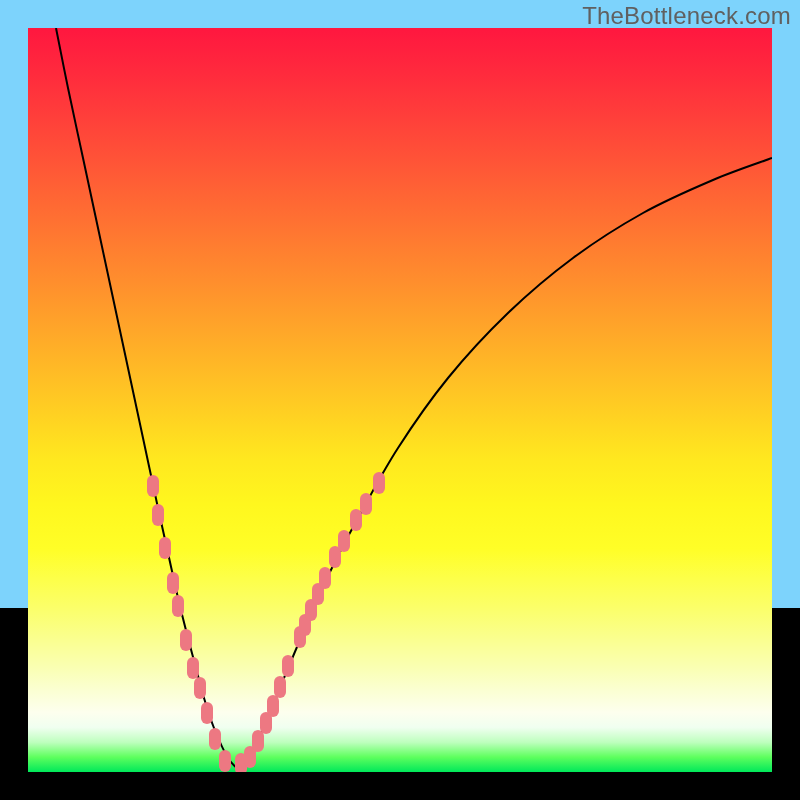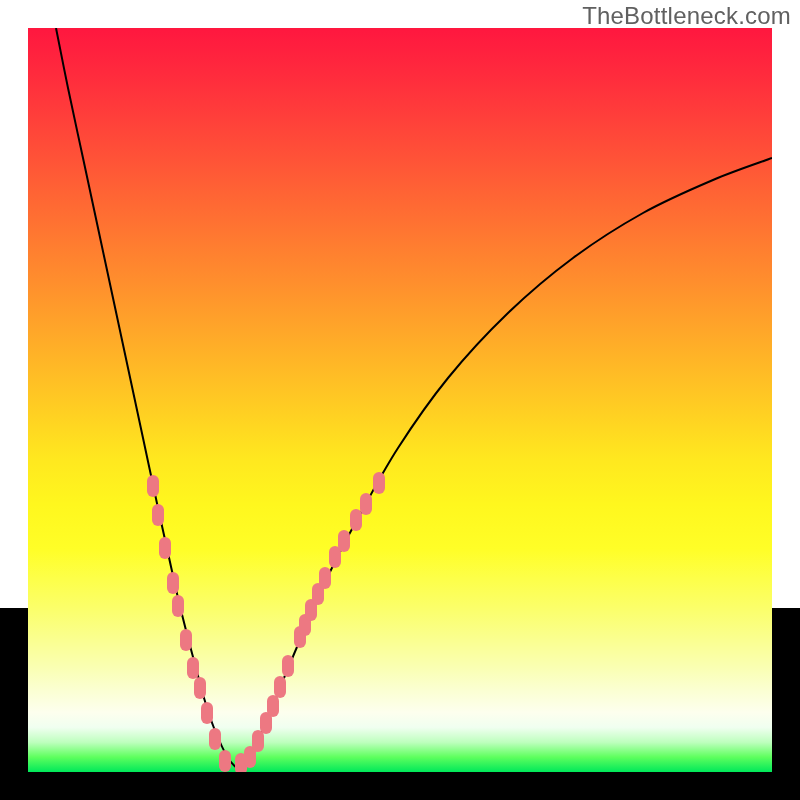--- a/index.html
+++ b/index.html
@@ -10,21 +10,21 @@
     overflow: hidden;
     background: #000;
     font-family: Arial, Helvetica, sans-serif;
   }
   .frame {
     position: absolute;
     left: 0;
     top: 0;
     width: 800px;
     height: 608px;
-    background: #ffffff;
+    background: #7dd3fc;
     text-align: right;
   }
   .plot {
     position: absolute;
     left: 28px;
     top: 28px;
     width: 744px;
     height: 744px;
     overflow: hidden;
   }

